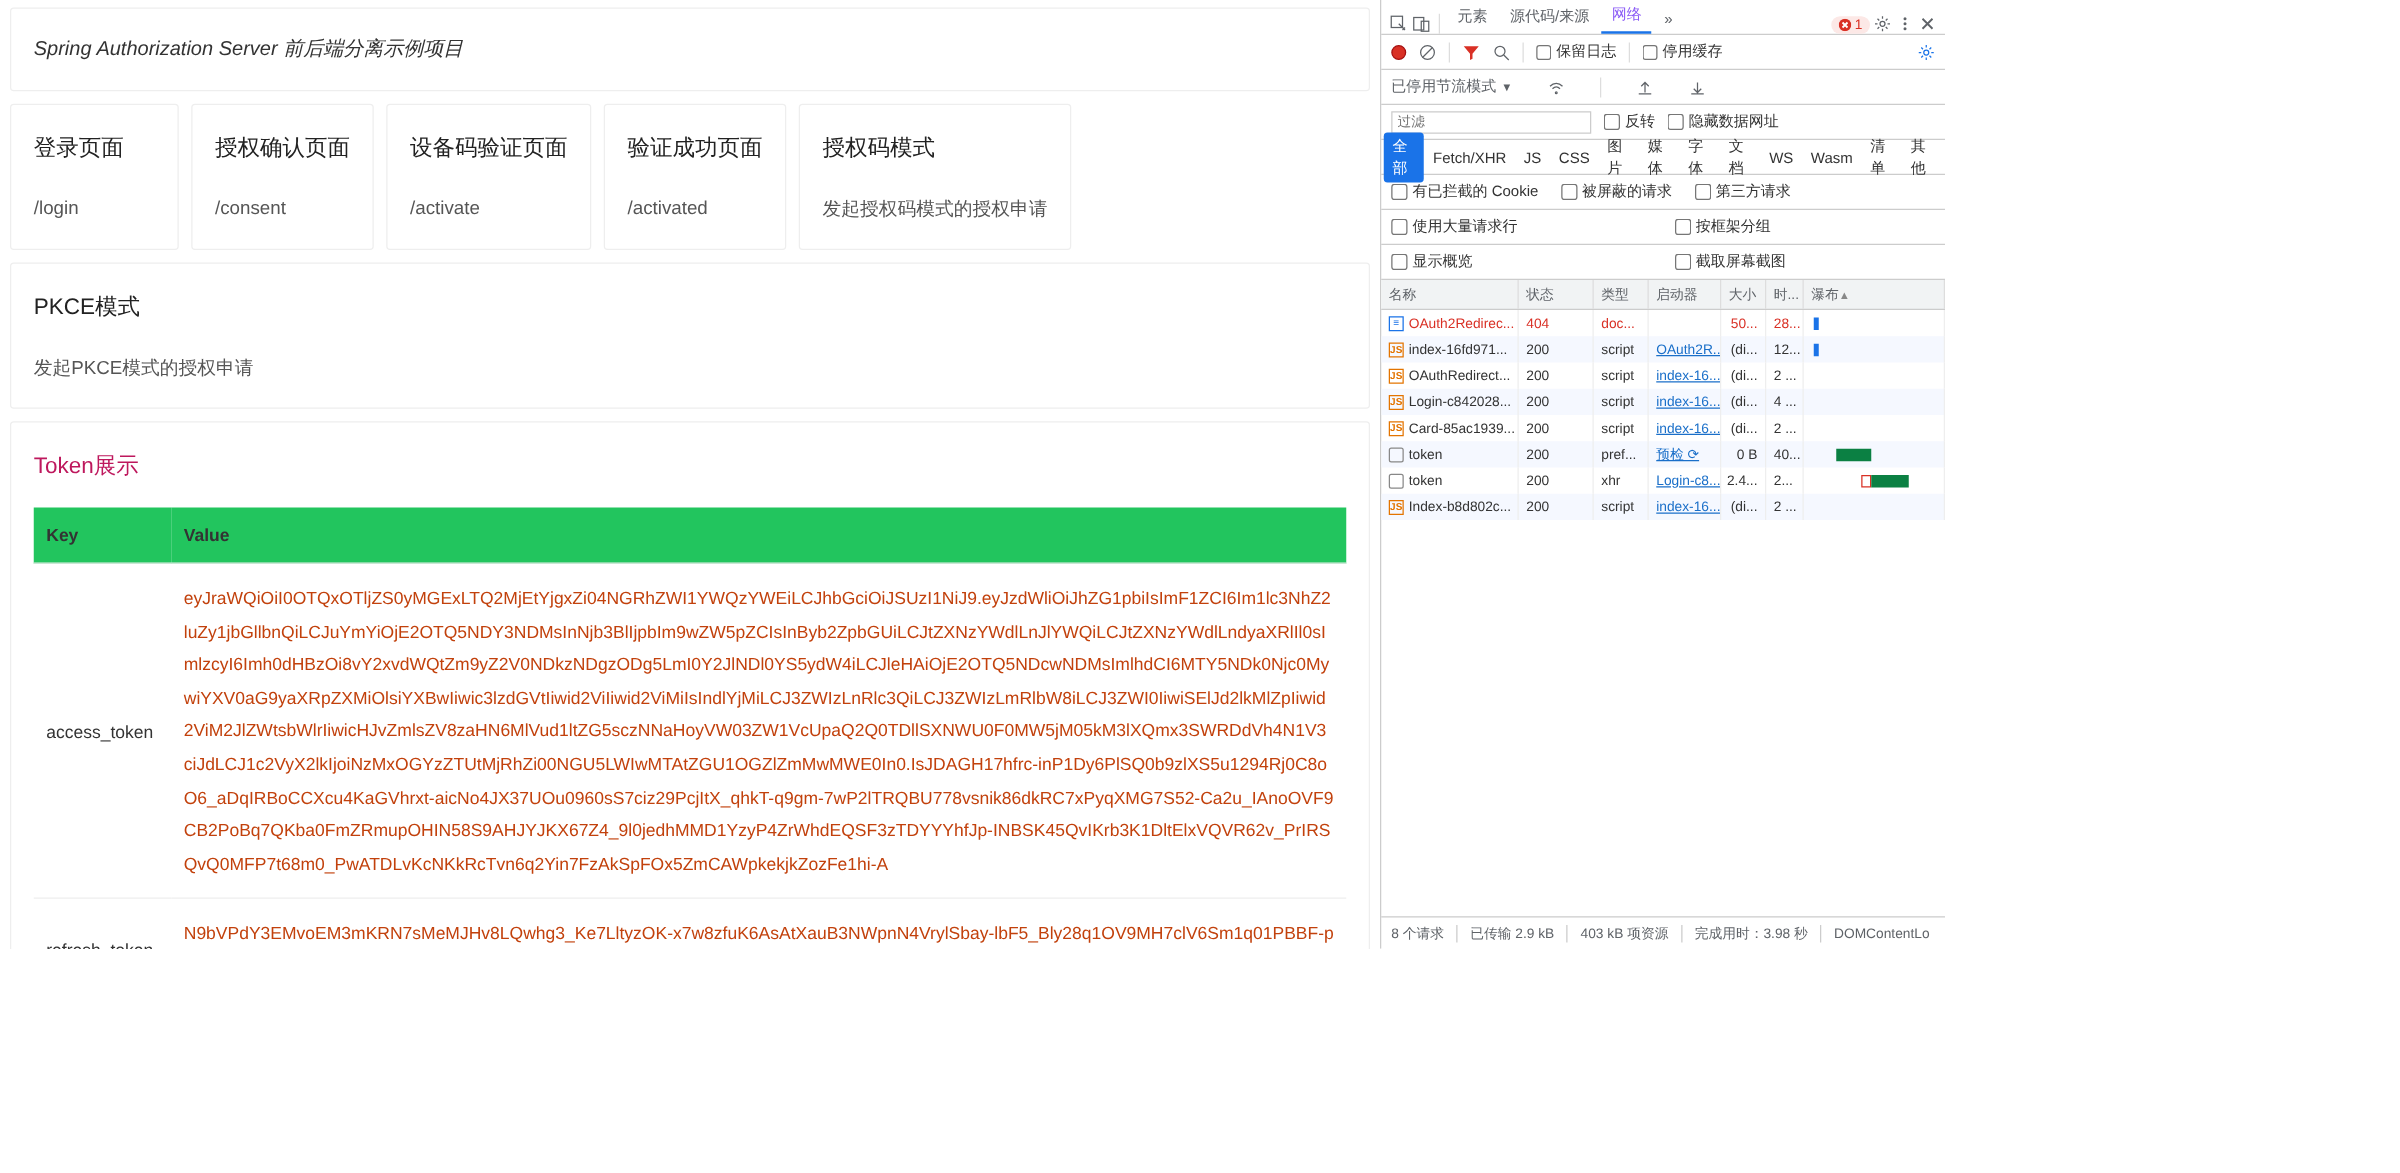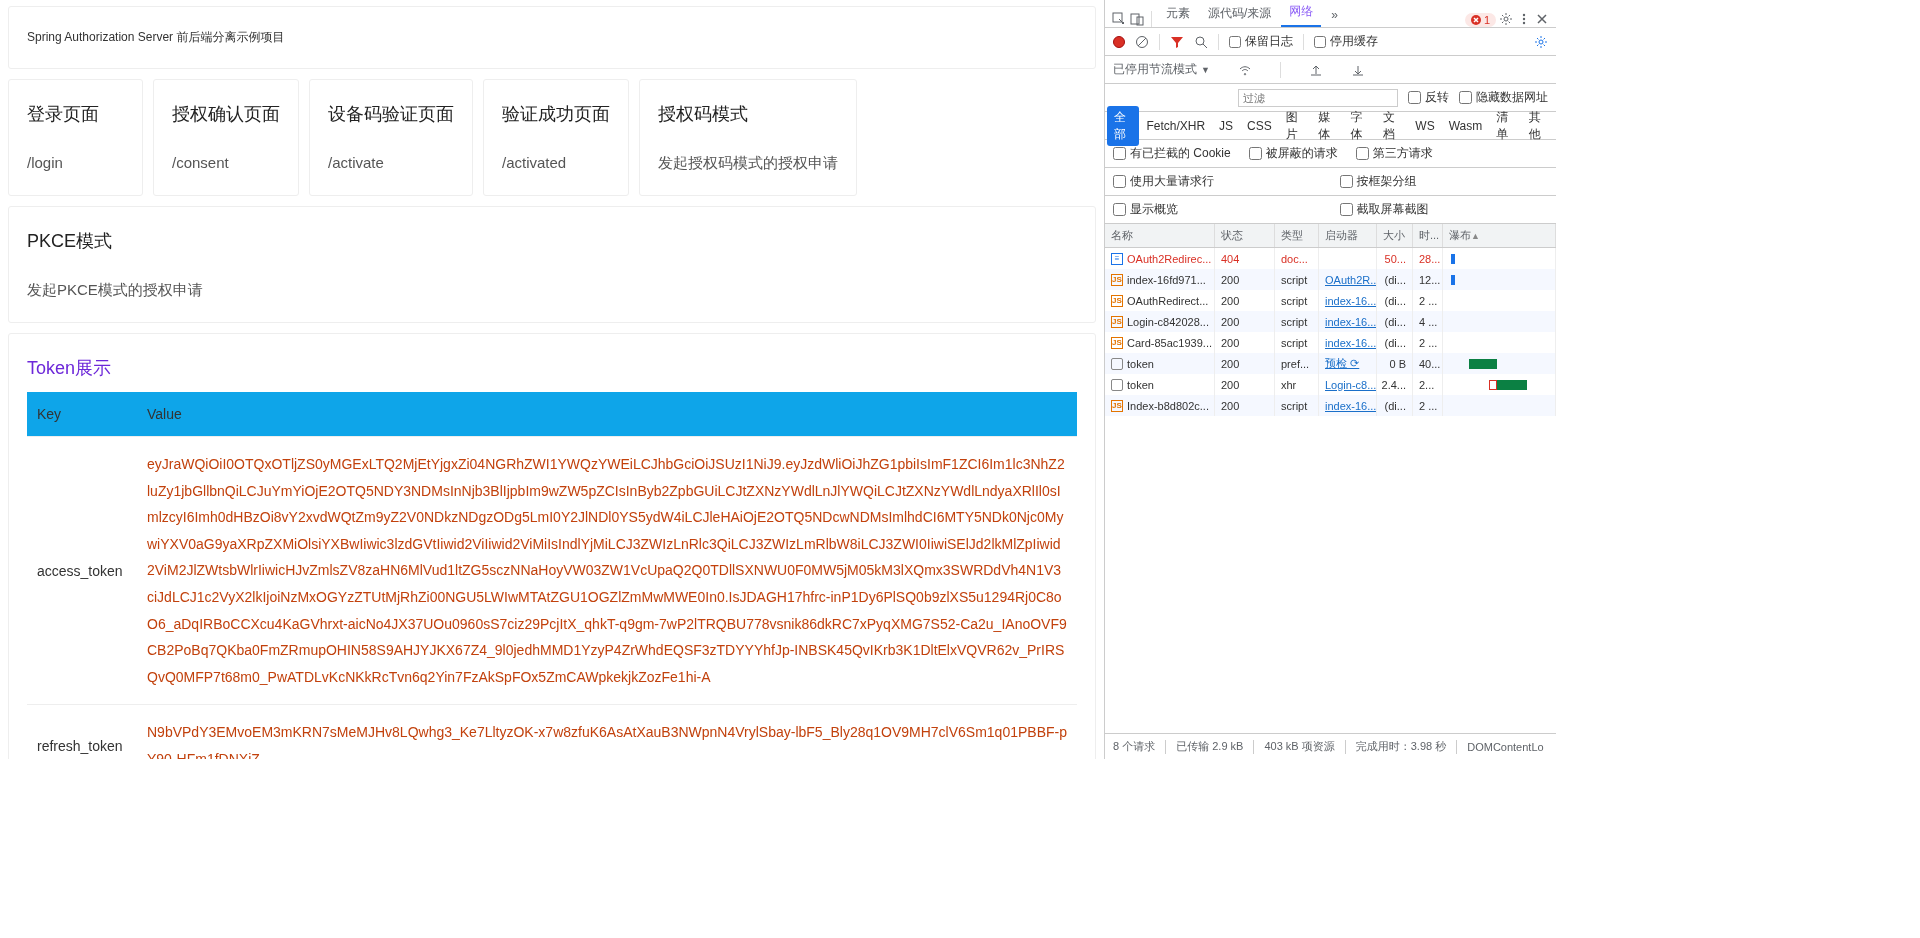--- a/index.html
+++ b/index.html
@@ -1,32 +1,32 @@
 <!DOCTYPE html>
 <html><head>
 <meta charset="utf-8">
 <style>
 * { margin:0; padding:0; box-sizing:border-box; font-family:"Microsoft YaHei","PingFang SC",-apple-system,sans-serif; }
 body { display:flex; height:759px; width:1556px; overflow:hidden; background:#fff; color:#333; }
 .page { flex:1; overflow-y:auto; background:#fff; padding:0 8px; }
 .page::-webkit-scrollbar { width:14px; }
 .page::-webkit-scrollbar-thumb { background:#c1c1c1; border-radius:7px; border:3px solid #fff; }
-.header-card { border:1px solid #eee; border-radius:3px; padding:22px 18px; margin-top:6px; font-size:12px; color:#333; }
+.header-card { border:1px solid #eee; border-radius:3px; padding:22px 18px; margin-top:6px; font-size:16px; color:#333;font-style:italic; }
 .card-row { display:flex; gap:10px; margin-top:10px; flex-wrap:wrap; }
 .nav-card { border:1px solid #eee; border-radius:3px; padding:22px 18px; min-width:135px; }
 .nav-card .title { font-size:18px; color:#222; margin-bottom:28px; }
 .nav-card .sub { font-size:15px; color:#555; }
 .pkce-card { border:1px solid #eee; border-radius:3px; padding:22px 18px; margin-top:10px; width:100%; }
 .pkce-card .title { font-size:18px; color:#222; margin-bottom:28px; }
 .pkce-card .sub { font-size:15px; color:#555; }
 .token-section { border:1px solid #eee; border-radius:3px; padding:22px 18px; margin-top:10px; }
-.token-section h2 { font-size:18px; font-weight:normal; color:#6d28d9; margin-bottom:12px; }
+.token-section h2 { font-size:18px; font-weight:normal; color:#be185d; margin-bottom:22px; }
 table.tok { width:100%; border-collapse:collapse; }
 table.tok th, table.tok td { text-align:left; padding:14px 10px; border-bottom:1px solid #eee; vertical-align:middle; font-size:14px; }
-table.tok th { color:#333; font-weight:normal; background:#0ea5e9; }
+table.tok th { color:#333; font-weight:bold; background:#22c55e; }
 table.tok td.val { word-break:break-all; line-height:1.9; color:#c2410c; }
 table.tok td.key { width:110px; color:#333; }
 
 
 .devtools { width:452px; border-left:1px solid #ccc; display:flex; flex-direction:column; font-size:12px; color:#333; background:#fff; }
 .dt-tabs { display:flex; align-items:flex-end; height:28px; border-bottom:1px solid #ccc; padding:0 6px; gap:2px; }
 .dt-tabs .icon { width:16px; height:16px; display:flex; align-items:center; justify-content:center; color:#5f6368; }
 .dt-tabs .sep { width:1px; height:16px; background:#ddd; margin:0 4px; }
 .dt-tabs .tab { padding:5px 8px; color:#5f6368; cursor:pointer; }
 .dt-tabs .tab.active { color:#8b5cf6; border-bottom:2px solid #1a73e8; }
@@ -37,21 +37,21 @@
 .dt-toolbar .rec { width:12px; height:12px; border-radius:50%; background:#d93025; border:1px solid #a50e0e; }
 .dt-toolbar .ic { width:14px; height:14px; color:#5f6368; display:flex; align-items:center; justify-content:center; }
 .dt-toolbar .filter-ic { color:#d93025; }
 .dt-toolbar label { display:flex; align-items:center; gap:4px; color:#333; }
 .dt-toolbar input[type=checkbox]{ width:12px; height:12px; }
 .dt-toolbar .vsep { width:1px; height:16px; background:#ddd; }
 .dt-toolbar .gear { margin-left:auto; color:#1a73e8; }
 .dt-throttle { display:flex; align-items:center; height:28px; border-bottom:1px solid #ccc; padding:0 8px; gap:28px; }
 .dt-throttle .sel { display:flex; align-items:center; gap:4px; color:#5f6368; }
 .dt-throttle .ic { width:14px; height:14px; color:#5f6368; display:flex; align-items:center; justify-content:center; }
-.dt-filter-row { display:flex; align-items:center; height:28px; border-bottom:1px solid #ccc; padding:0 8px; gap:10px;justify-content:flex-end; }
+.dt-filter-row { display:flex; align-items:center; height:28px; border-bottom:1px solid #ccc; padding:0 8px; gap:10px; }
 .dt-filter-row input.filter { width:160px; height:18px; border:1px solid #ccc; padding:0 4px; font-size:11px; }
 .dt-filter-row label { display:flex; align-items:center; gap:4px; }
 .dt-types { display:flex; align-items:center; height:28px; border-bottom:1px solid #ccc; padding:0 2px; gap:0; }
 .dt-types .t { padding:3px 7px; color:#333; cursor:pointer; font-size:12px; }
 .dt-types .t.active { background:#1a73e8; color:#fff; border-radius:3px; }
 .dt-checks { display:flex; align-items:center; height:28px; border-bottom:1px solid #ccc; padding:0 8px; gap:18px; }
 .dt-checks label { display:flex; align-items:center; gap:4px; }
 .dt-checks2 { display:flex; align-items:center; height:28px; border-bottom:1px solid #ccc; padding:0 8px; gap:18px; }
 .dt-checks2 label { display:flex; align-items:center; gap:4px; }
 .dt-checks2 .col { flex:1; }

